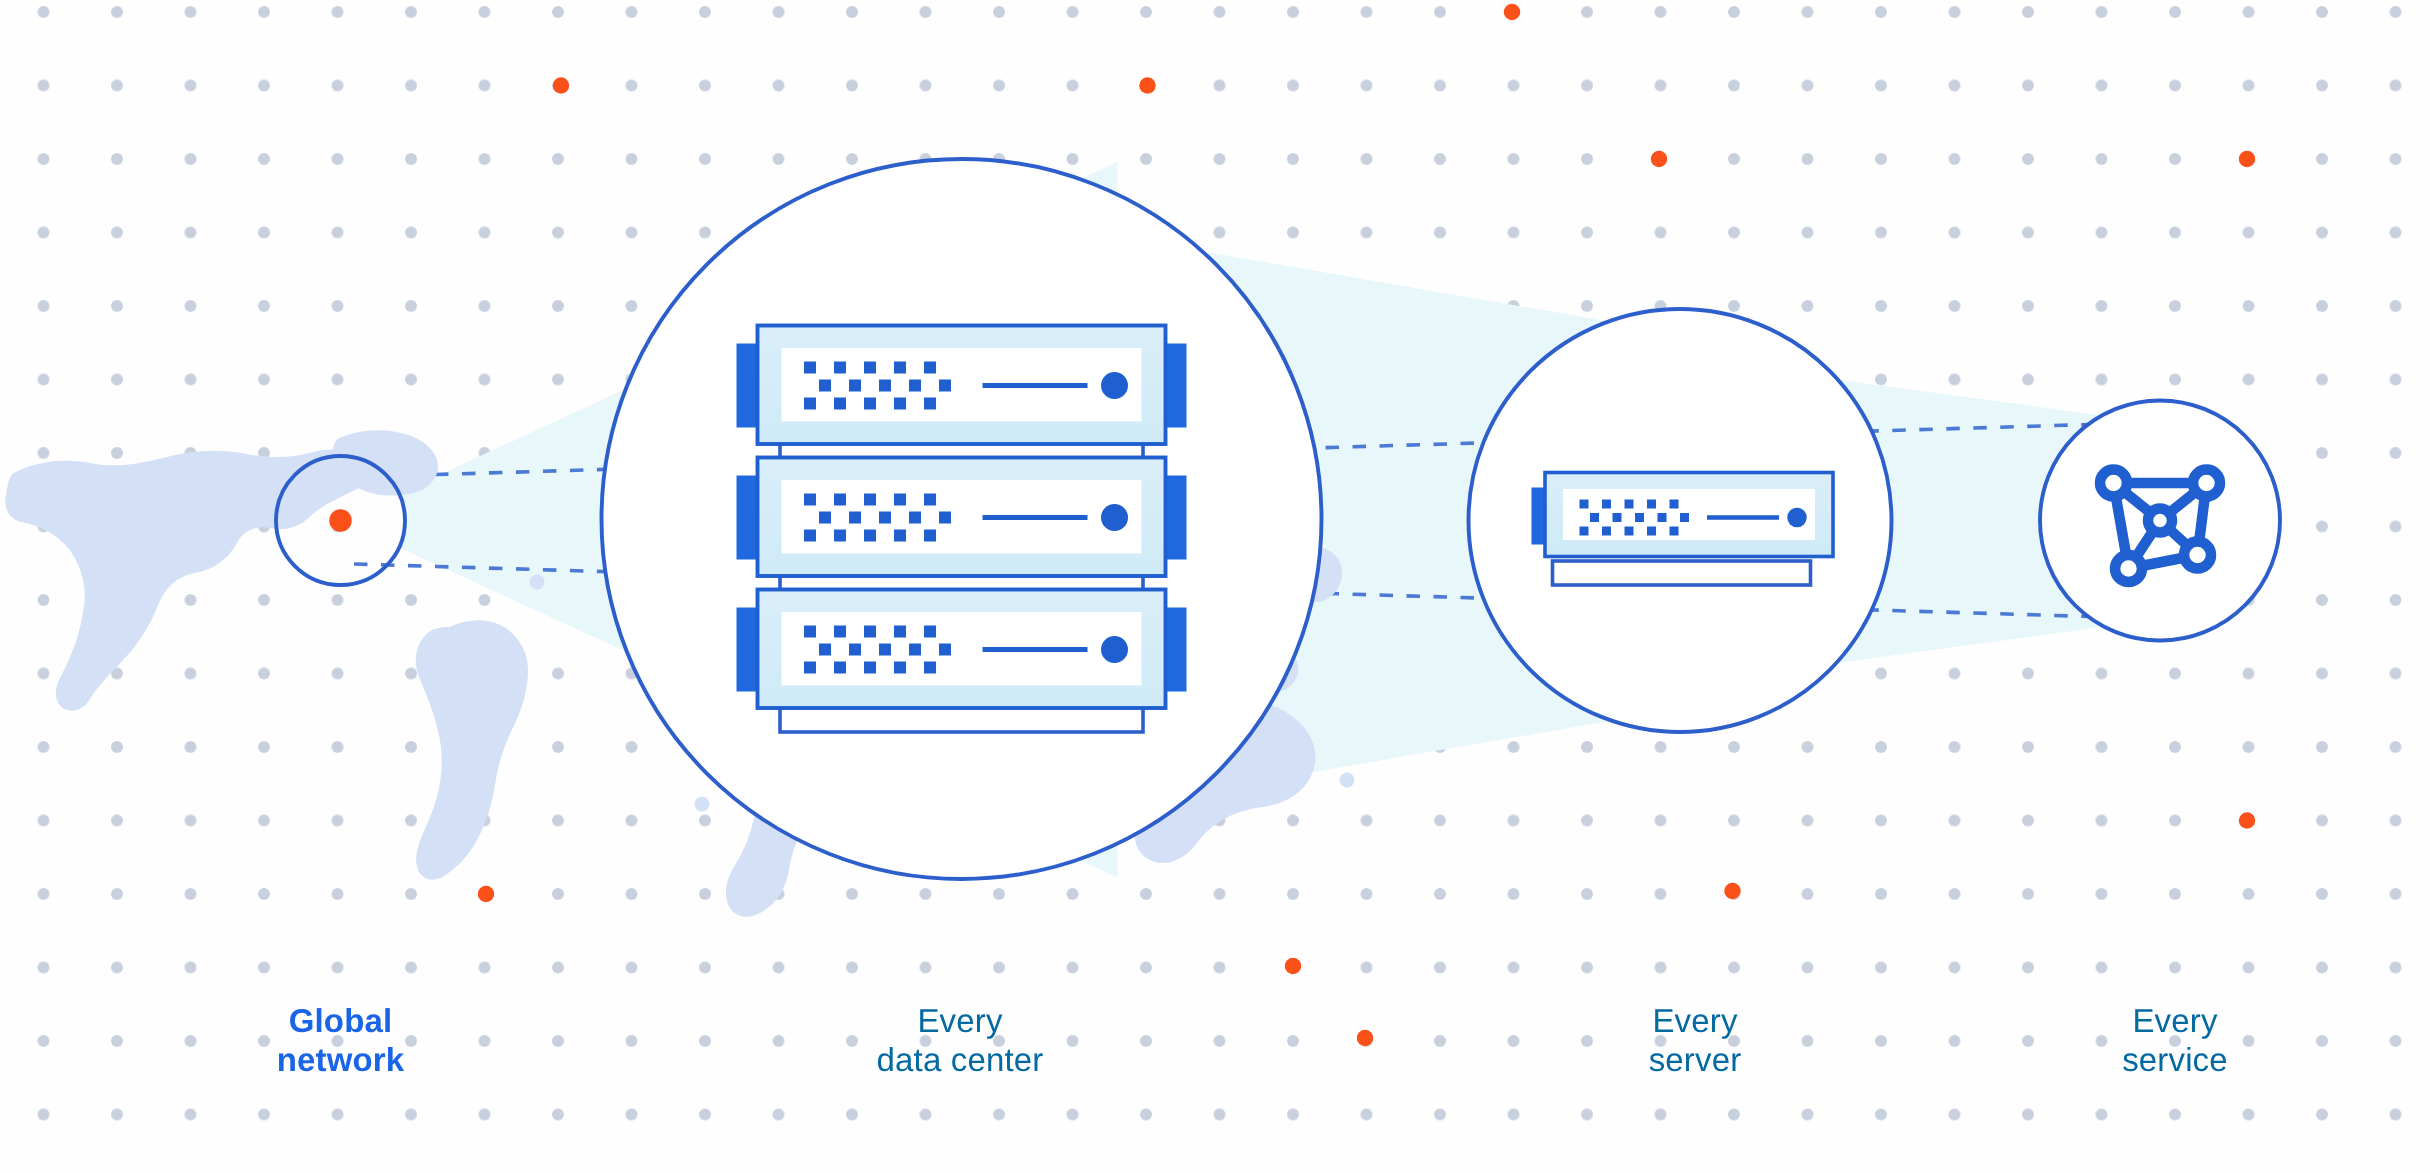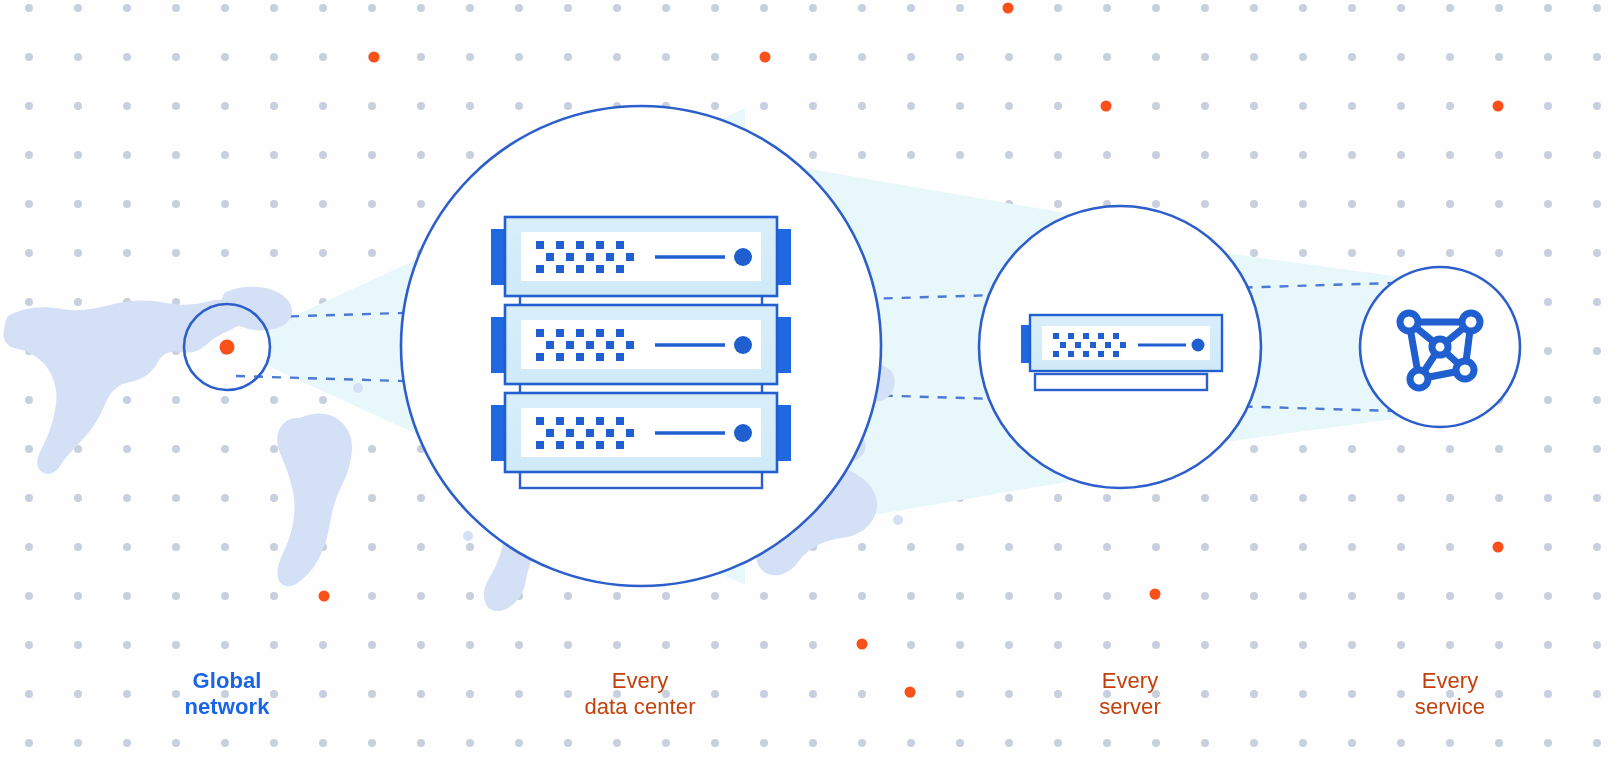--- a/index.html
+++ b/index.html
@@ -26,21 +26,21 @@
     width: 1620px;
     height: 782px;
     display: block;
   }
   .label {
     position: absolute;
     text-align: center;
     font-size: 22px;
     line-height: 26px;
     font-weight: 400;
-    color: #c2410c;
+    color: #0369a1;
     white-space: pre-line;
     letter-spacing: 0.1px;
   }
   .label.accent {
     color: #1a64e8;
     font-weight: 700;
   }
 </style>
 </head>
 <body>

